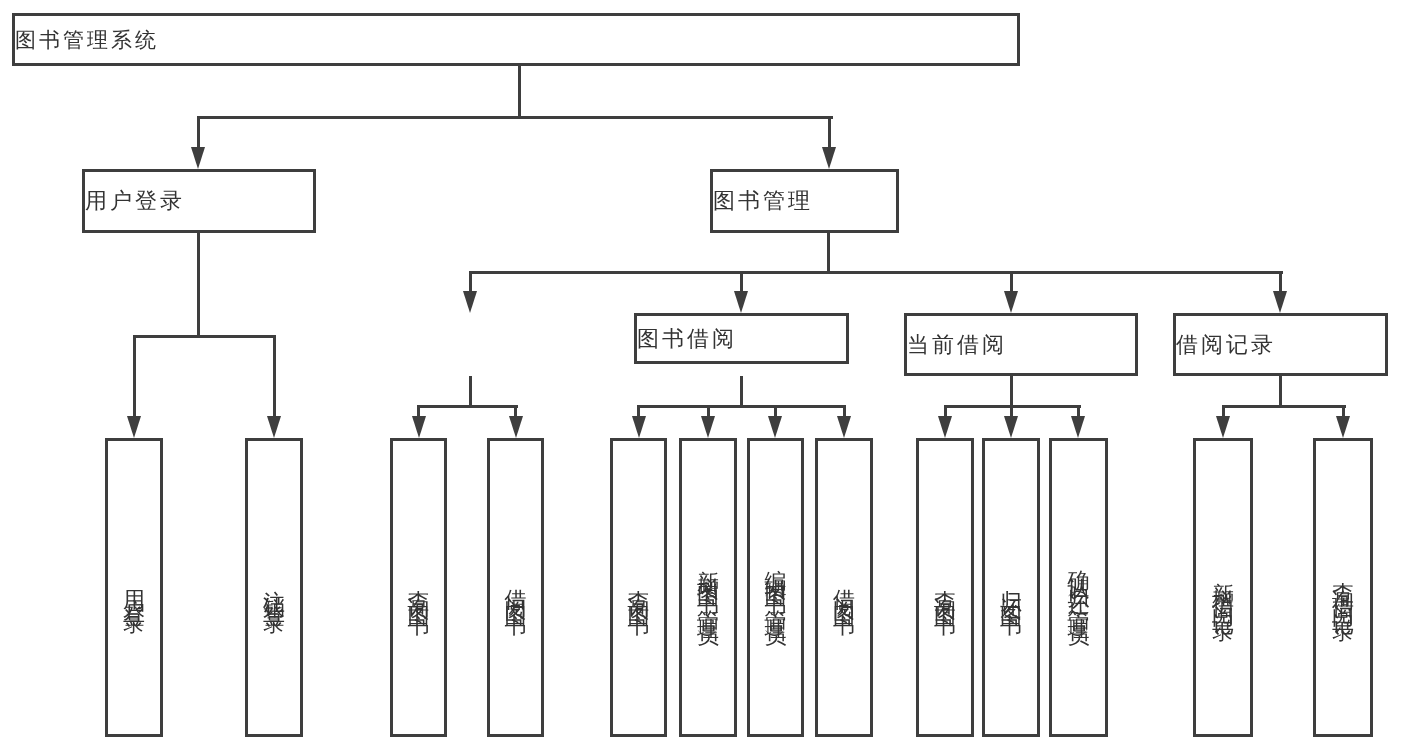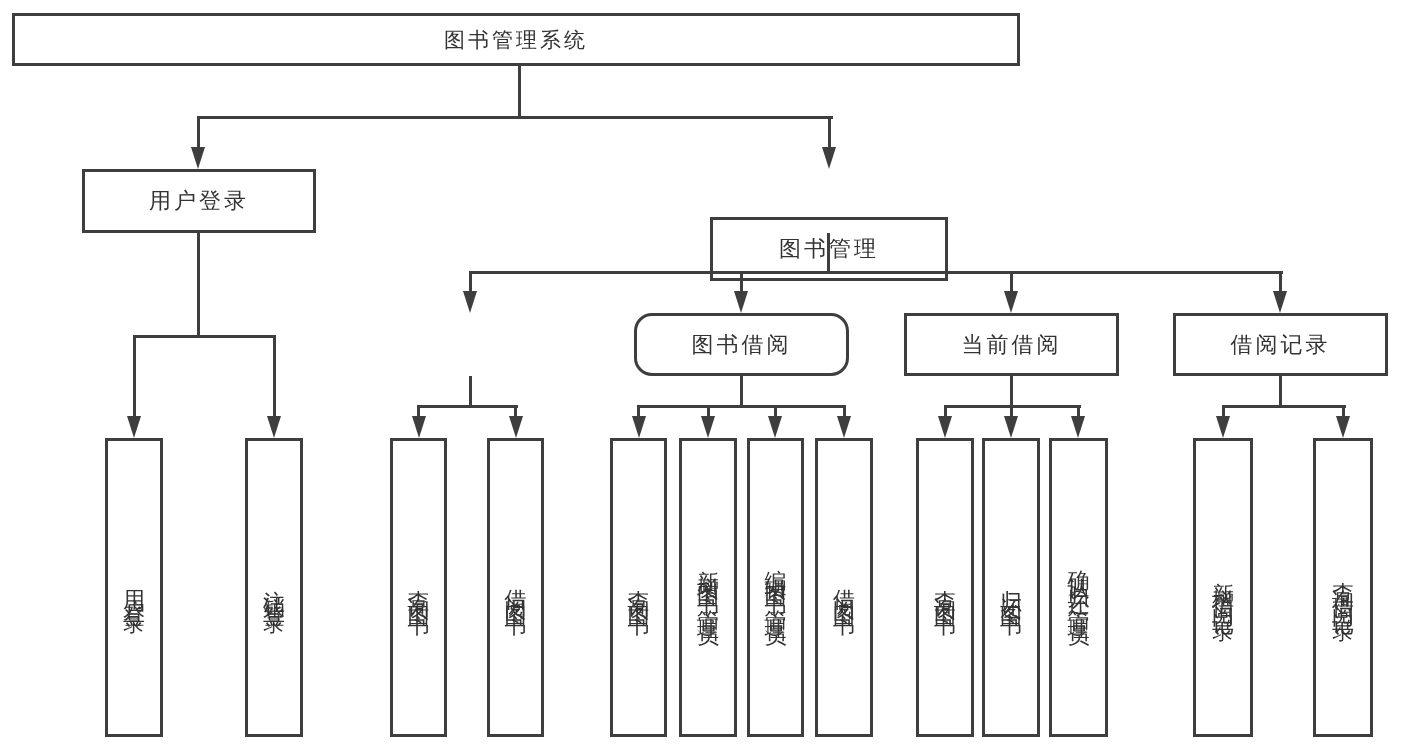--- a/index.html
+++ b/index.html
@@ -12,21 +12,20 @@
     overflow: hidden;
   }
   
   .hbox {
     position: absolute;
     box-sizing: border-box;
     background: #ffffff;
     border: 3px solid #3e3e3e;
     display: flex;
     align-items: center;
-    justify-content: center;
     font-size: 22px;
     letter-spacing: 3px;
     color: #333333;
     white-space: nowrap;
   }
   
   .vbox {
     position: absolute;
     top: 438px;
     height: 299px;
@@ -76,30 +75,30 @@
 <div id="canvas">
 
   <div class="hbox" style="left:12px;top:13px;width:1008px;height:53px;font-size:21px;">
     <span>图书管理系统</span>
   </div>
 
   <div class="hbox" style="left:82px;top:169px;width:234px;height:64px;">
     <span>用户登录</span>
   </div>
 
-  <div class="hbox" style="left:710px;top:169px;width:238px;height:64px;margin-top:48px;">
+  <div class="hbox" style="left:710px;top:169px;width:189px;height:64px;">
     <span>图书管理</span>
   </div>
 
 
-  <div class="hbox" style="left:634px;top:313px;width:215px;height:63px;border-radius:18px;">
+  <div class="hbox" style="left:634px;top:313px;width:215px;height:51px;">
     <span>图书借阅</span>
   </div>
 
-  <div class="hbox" style="left:904px;top:313px;width:215px;height:63px;">
+  <div class="hbox" style="left:904px;top:313px;width:234px;height:63px;">
     <span>当前借阅</span>
   </div>
 
   <div class="hbox" style="left:1173px;top:313px;width:215px;height:63px;">
     <span>借阅记录</span>
   </div>
 
   <div class="vbox" style="left:105px;width:58px;">
     <span class="vtext">用户登录</span>
   </div>

